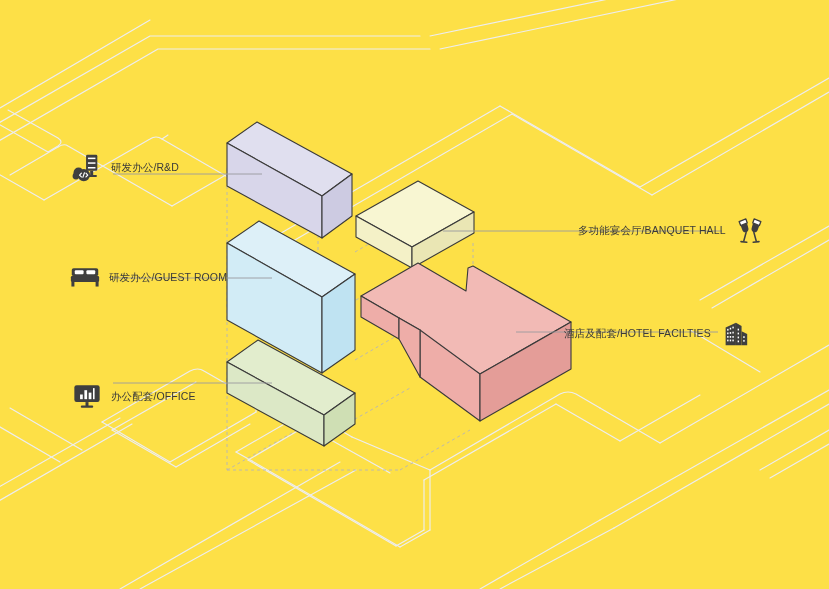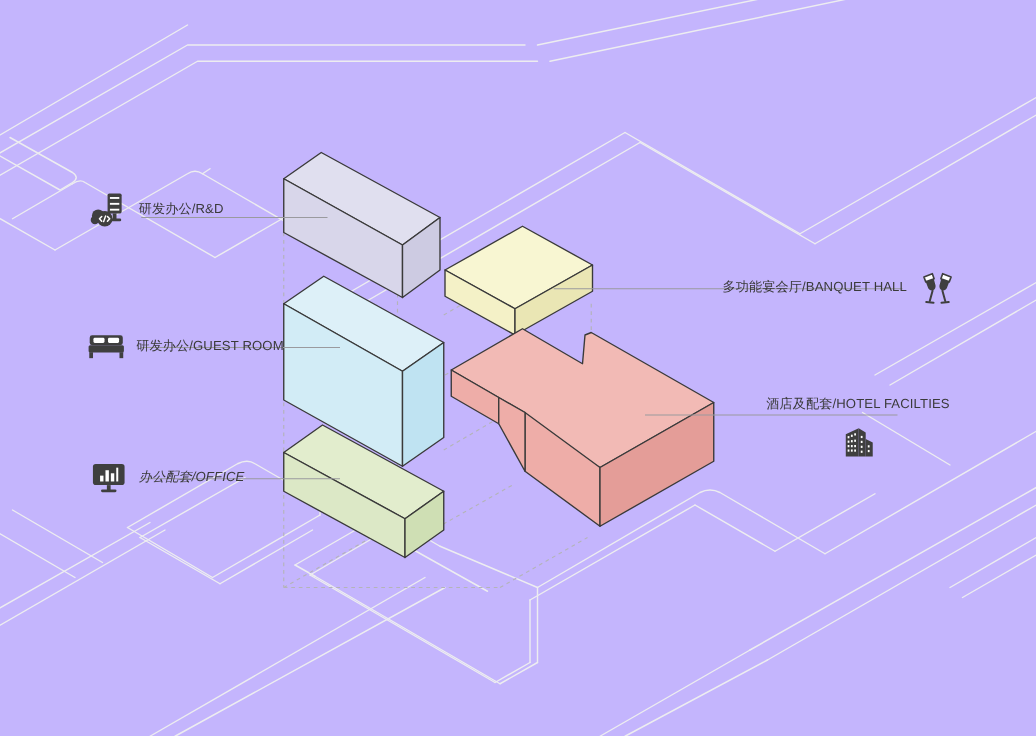--- a/index.html
+++ b/index.html
@@ -7,21 +7,21 @@
     padding: 0;
     background: #ffffff;
   }
   body {
     font-family: "Liberation Sans", sans-serif;
   }
   #stage {
     position: relative;
     width: 829px;
     height: 589px;
-    background: #c4b5fd;
+    background: #fde047;
     overflow: hidden;
   }
   .layer {
     position: absolute;
     left: 0; top: 0;
     width: 829px;
     height: 589px;
   }
   #site-layer { z-index: 1; }
   #guides-layer { z-index: 2; }
@@ -45,23 +45,23 @@
   .label-icon {
     width: 30px;
     height: 30px;
     flex: 0 0 30px;
     display: block;
   }
   .label-icon svg { display: block; width: 30px; height: 30px; }
 
   #label-rd      { left: 72px;  top: 152px; }
   #label-guest   { left: 70px;  top: 262px; }
-  #label-office  { left: 72px;  top: 367px; font-style: italic; }
+  #label-office  { left: 72px;  top: 381px; }
   #label-banquet { left: 578px; top: 215px; flex-direction: row; justify-content: flex-end; }
-  #label-hotel   { left: 613px; top: 318px; flex-direction: column; }
+  #label-hotel   { left: 564px; top: 318px; flex-direction: row; }
 </style>
 </head>
 <body>
 
 <div id="stage">
 
   <svg id="site-layer" class="layer" viewBox="0 0 829 589" xmlns="http://www.w3.org/2000/svg">
     <g fill="none" stroke="#ededf0" stroke-width="1.15" stroke-linejoin="round" stroke-linecap="round">
 
       <path d="M -10 128 L 150 36 L 420 36"></path>

